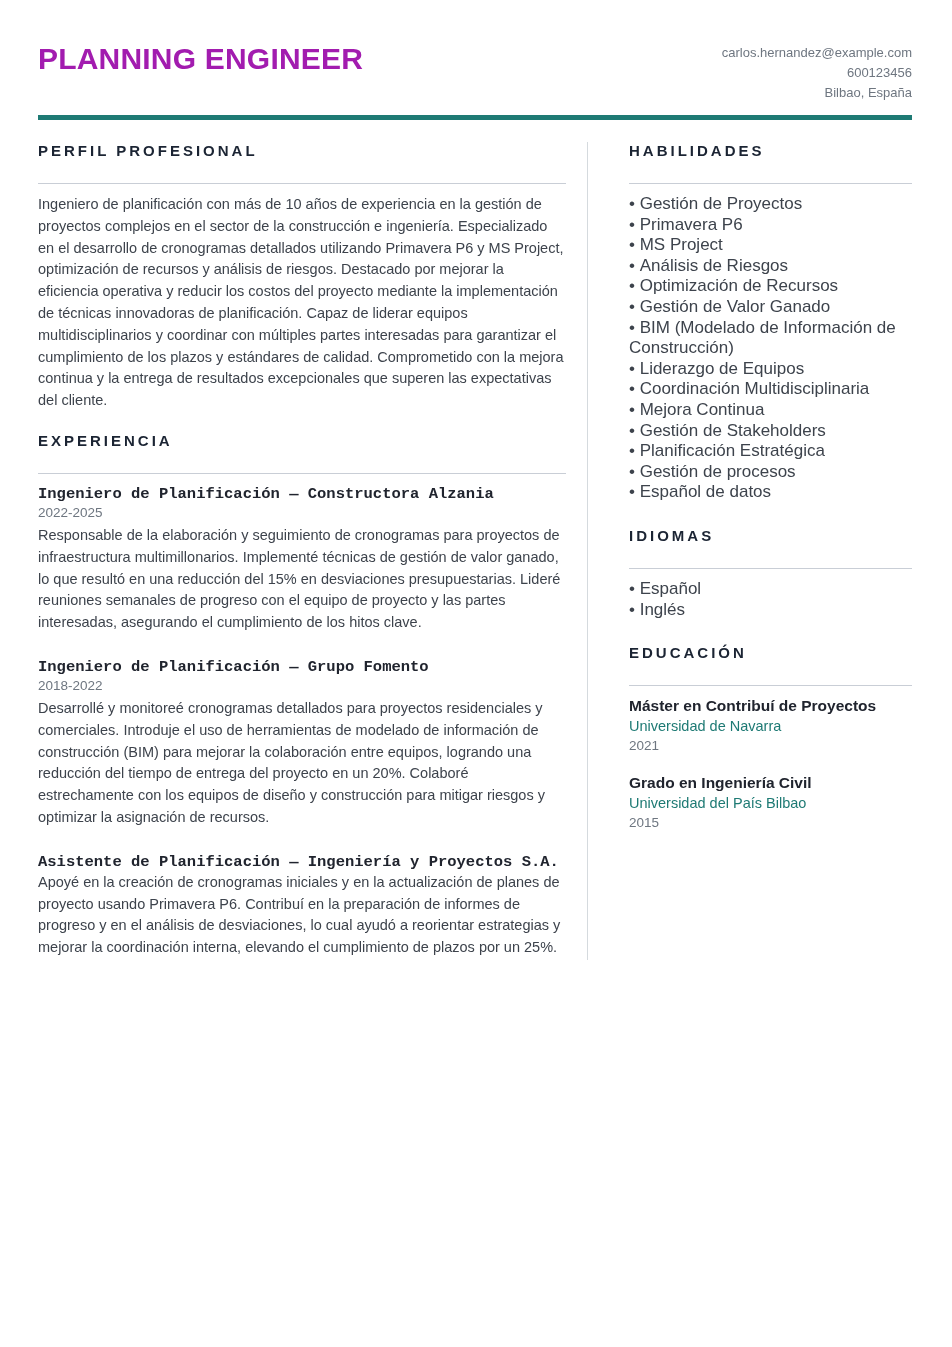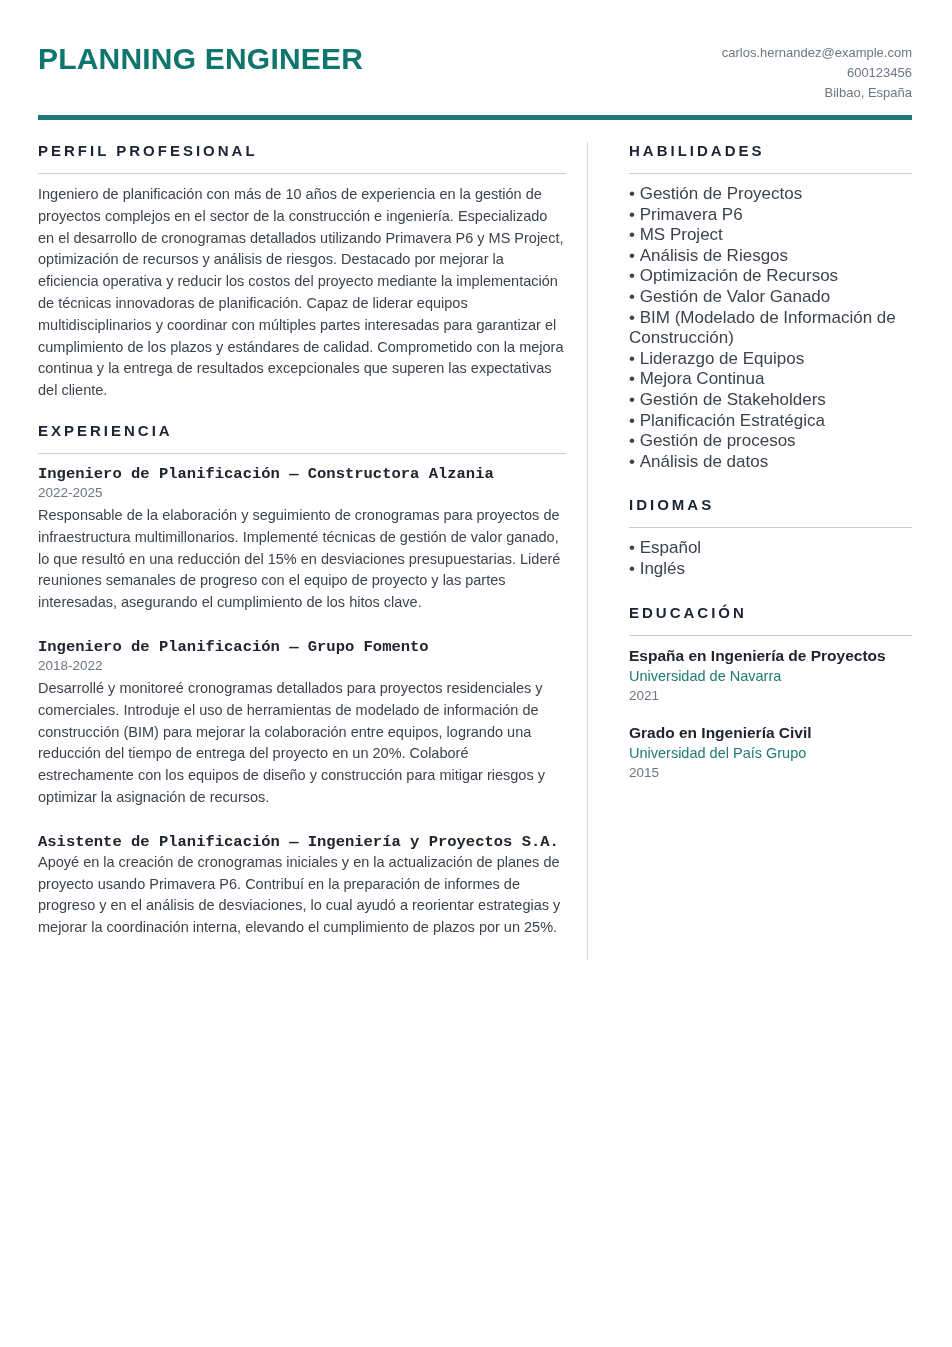--- a/index.html
+++ b/index.html
@@ -17,21 +17,21 @@
   
   .header {
     display: flex;
     justify-content: space-between;
     align-items: flex-start;
   }
   .name-title {
     font-size: 30px;
     font-weight: bold;
     line-height: 37px;
-    color: #0f766e;
+    color: #a21caf;
     letter-spacing: 0.2px;
     text-align: center;
   }
   .contact {
     text-align: right;
     font-size: 13px;
     line-height: 20px;
     color: #6e7680;
     padding-top: 3px;
   }
@@ -57,21 +57,21 @@
   }
   .col-right { flex: 1; padding-left: 41px; }
 
   
   .section { margin-bottom: 20px; }
   .section-heading {
     font-size: 15px;
     font-weight: bold;
     letter-spacing: 3px;
     color: #1b2433;
-    padding-bottom: 14px;
+    padding-bottom: 24px;
     border-bottom: 1px solid #c9ced6;
     margin-bottom: 10px;
   }
   .body-text {
     font-size: 14.5px;
     line-height: 21.8px;
     color: #3d434c;
   }
 
   
@@ -188,56 +188,57 @@
             <div class="bullet-item">Análisis de Riesgos</div>
 
             <div class="bullet-item">Optimización de Recursos</div>
 
             <div class="bullet-item">Gestión de Valor Ganado</div>
 
             <div class="bullet-item">BIM (Modelado de Información de Construcción)</div>
 
             <div class="bullet-item">Liderazgo de Equipos</div>
 
+            <div class="bullet-item">Coordinación Multidisciplinaria</div>
 
             <div class="bullet-item">Mejora Continua</div>
 
             <div class="bullet-item">Gestión de Stakeholders</div>
 
             <div class="bullet-item">Planificación Estratégica</div>
 
             <div class="bullet-item">Gestión de procesos</div>
 
-            <div class="bullet-item">Análisis de datos</div>
+            <div class="bullet-item">Español de datos</div>
           </div>
       </div>
 
       <div class="section" style="margin-top:24px;">
         <div class="section-heading">IDIOMAS</div>
         <div class="bullet-list">
 
             <div class="bullet-item">Español</div>
 
             <div class="bullet-item">Inglés</div>
           </div>
       </div>
 
       <div class="section" style="margin-top:24px;">
         <div class="section-heading">EDUCACIÓN</div>
         <div>
 
             <div class="edu-entry">
-              <div class="edu-degree">España en Ingeniería de Proyectos</div>
+              <div class="edu-degree">Máster en Contribuí de Proyectos</div>
               <div class="edu-school">Universidad de Navarra</div>
               <div class="edu-year">2021</div>
             </div>
 
             <div class="edu-entry">
               <div class="edu-degree">Grado en Ingeniería Civil</div>
-              <div class="edu-school">Universidad del País Grupo</div>
+              <div class="edu-school">Universidad del País Bilbao</div>
               <div class="edu-year">2015</div>
             </div>
           </div>
       </div>
 
     </div>
   </div>
 </div>
 
 </body></html>

